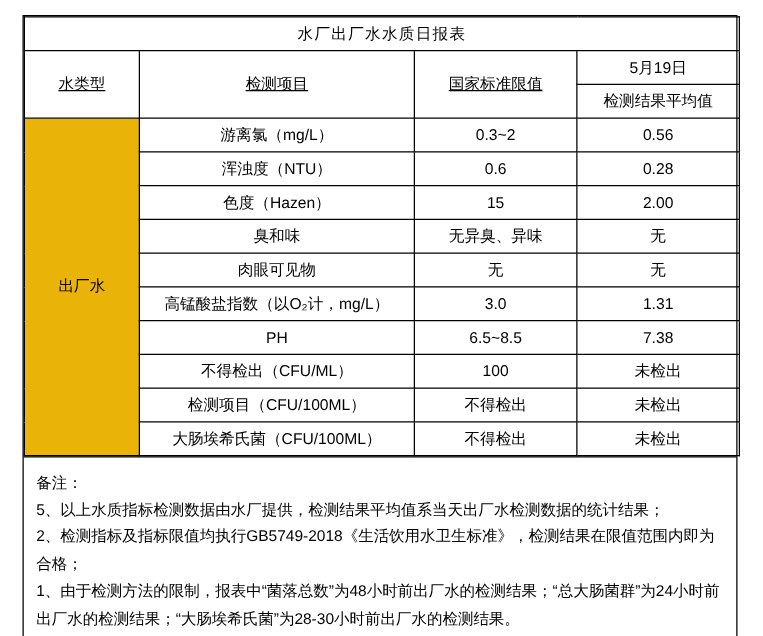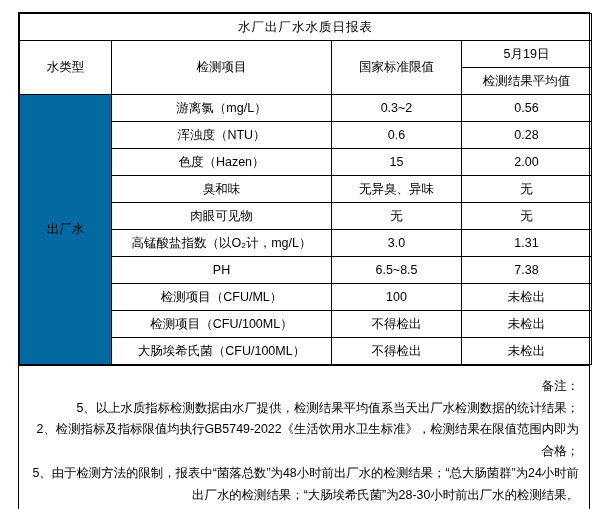--- a/index.html
+++ b/index.html
@@ -37,53 +37,54 @@
     height: 26px;
   }
   .title-cell {
     font-size: 17px;
     font-weight: bold;
     letter-spacing: 1px;
     height: 32px;
   }
   .hdr {
     font-size: 13px;
+    text-decoration: underline;
   }
   .date-hdr {
     font-size: 15px;
     font-weight: bold;
     height: 26px;
   }
   .date-sub {
     font-size: 12px;
     height: 26px;
   }
   .typecell {
-    background: #0369a1;
+    background: #eab308;
     font-size: 13px;
     width: 92px;
     font-family: Liberation Serif, serif;
   }
   .item-cell {
     text-align: left;
     padding-left: 8px;
     font-size: 12.5px;
   }
   col.c-type { width: 92px; }
   col.c-item { width: 220px; }
   col.c-std  { width: 130px; }
   col.c-res  { width: 130px; }
   .notes {
     border-top: 1px solid #000;
     padding: 10px 10px 12px 10px;
     font-size: 12.4px;
     line-height: 1.75;
     text-align: left;
   }
-  .notes .line { white-space: pre-wrap; text-align: right; }
+  .notes .line { white-space: pre-wrap; }
 </style>
 </head>
 <body>
 
 <div class="sheet">
   <table class="report">
     <colgroup>
       <col class="c-type">
         <col class="c-item">
         <col class="c-std">
@@ -133,36 +134,36 @@
         <td class="item-cell">高锰酸盐指数（以O₂计，mg/L）</td>
         <td>3.0</td>
         <td>1.31</td>
       </tr>
       <tr>
         <td class="item-cell">PH</td>
         <td>6.5~8.5</td>
         <td>7.38</td>
       </tr>
       <tr>
-        <td class="item-cell">检测项目（CFU/ML）</td>
+        <td class="item-cell">不得检出（CFU/ML）</td>
         <td>100</td>
         <td>未检出</td>
       </tr>
       <tr>
         <td class="item-cell">检测项目（CFU/100ML）</td>
         <td>不得检出</td>
         <td>未检出</td>
       </tr>
       <tr>
         <td class="item-cell">大肠埃希氏菌（CFU/100ML）</td>
         <td>不得检出</td>
         <td>未检出</td>
       </tr>
     </tbody>
   </table>
 
   <div class="notes">
     <div class="line">备注：</div>
     <div class="line">5、以上水质指标检测数据由水厂提供，检测结果平均值系当天出厂水检测数据的统计结果；</div>
-    <div class="line">2、检测指标及指标限值均执行GB5749-2022《生活饮用水卫生标准》，检测结果在限值范围内即为合格；</div>
-    <div class="line">5、由于检测方法的限制，报表中“菌落总数”为48小时前出厂水的检测结果；“总大肠菌群”为24小时前出厂水的检测结果；“大肠埃希氏菌”为28-30小时前出厂水的检测结果。</div>
+    <div class="line">2、检测指标及指标限值均执行GB5749-2018《生活饮用水卫生标准》，检测结果在限值范围内即为合格；</div>
+    <div class="line">1、由于检测方法的限制，报表中“菌落总数”为48小时前出厂水的检测结果；“总大肠菌群”为24小时前出厂水的检测结果；“大肠埃希氏菌”为28-30小时前出厂水的检测结果。</div>
   </div>
 </div>
 
 </body></html>

